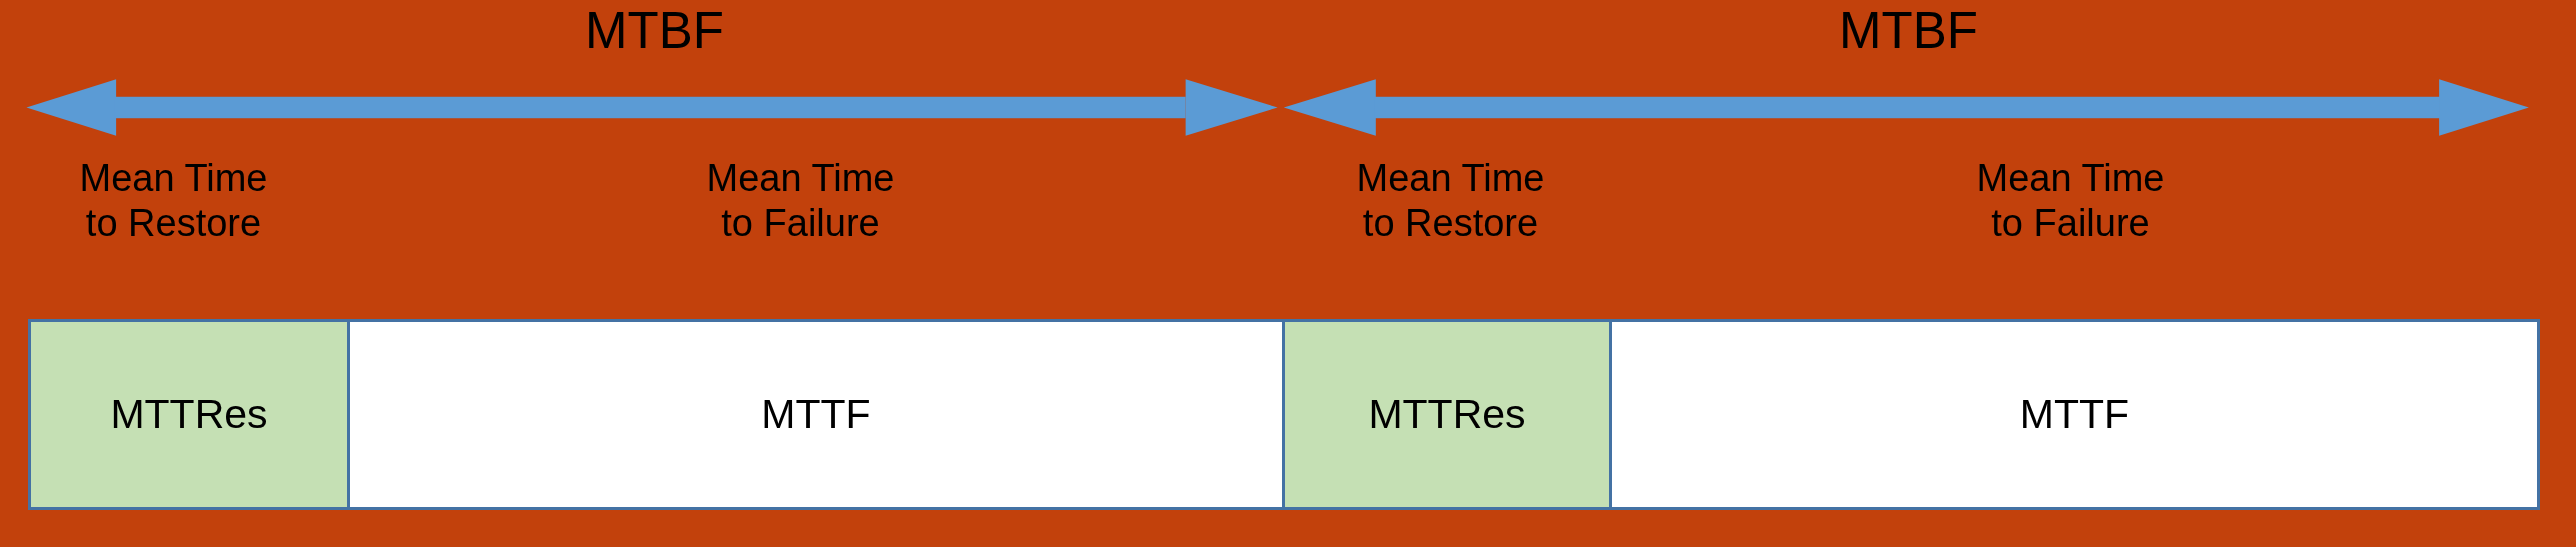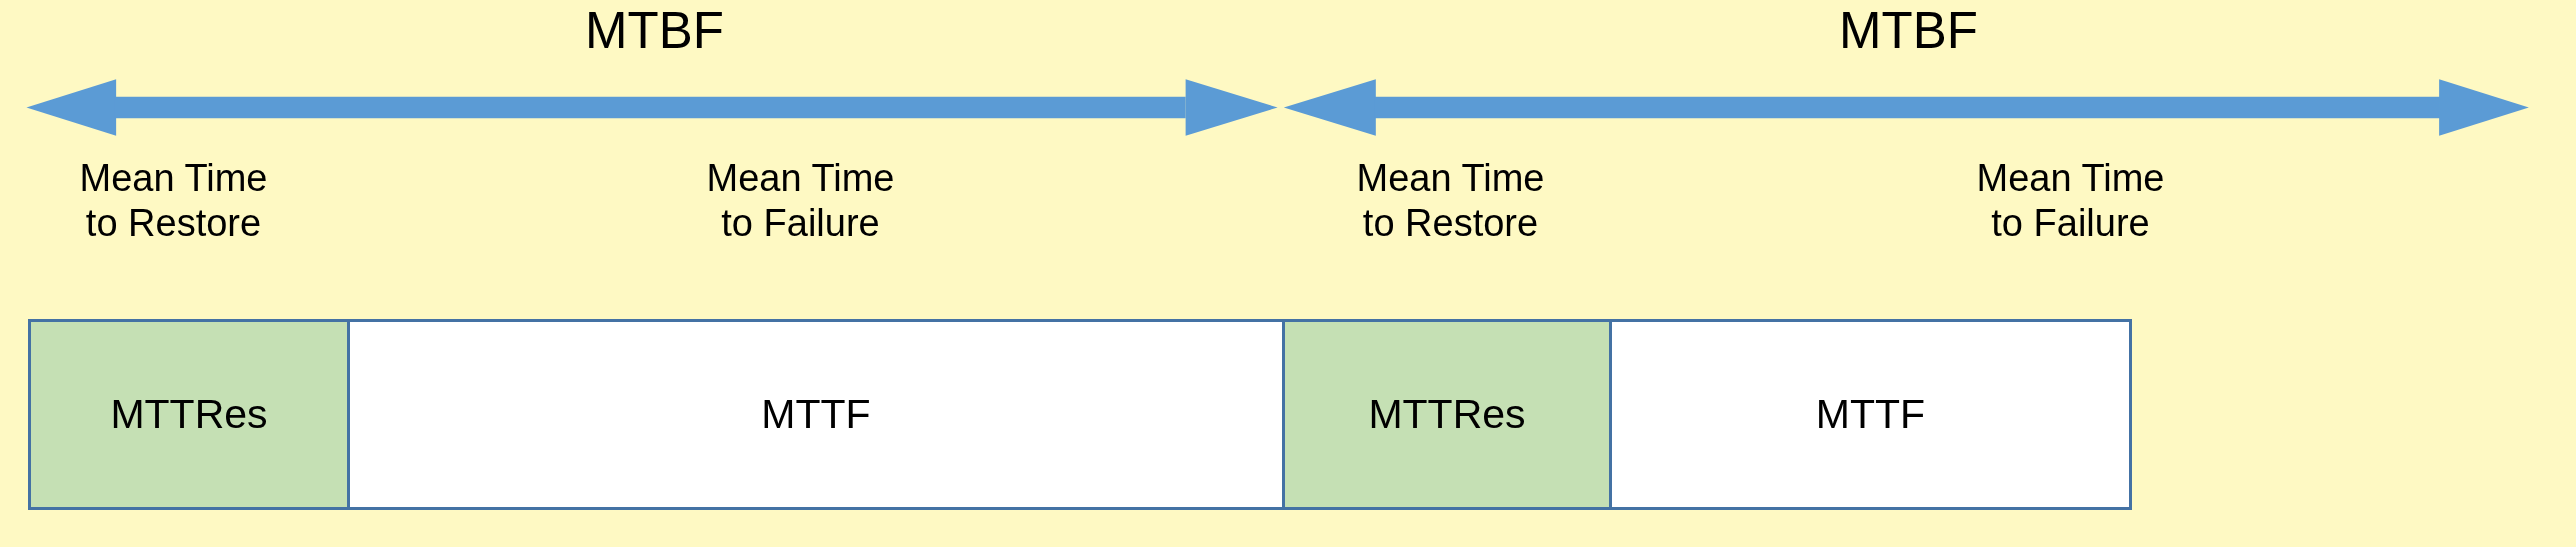--- a/index.html
+++ b/index.html
@@ -9,21 +9,21 @@
   }
   body {
     font-family: "Liberation Sans", sans-serif;
     color: #000000;
   }
 
   #diagram {
     position: relative;
     width: 2576px;
     height: 548px;
-    background: #fef9c3;
+    background: #c2410c;
     overflow: hidden;
   }
 
   
   .mtbf-label {
     position: absolute;
     top: 1.5px;
     font-size: 51px;
     line-height: 58px;
     color: #000000;
@@ -59,21 +59,21 @@
   #caption-mttres-1 { left: -19px;   width: 385px; }
   #caption-mttf-1   { left: 608px;   width: 385px; }
   #caption-mttres-2 { left: 1258px;  width: 385px; }
   #caption-mttf-2   { left: 1878px;  width: 385px; }
 
   
   #box-row {
     position: absolute;
     left: 28px;
     top: 319px;
-    width: 2104px;
+    width: 2512px;
     height: 191px;
     display: flex;
     box-sizing: border-box;
     border: 3.8px solid #4472A4;
     background: #ffffff;
   }
   .seg {
     position: relative;
     box-sizing: border-box;
     display: flex;

